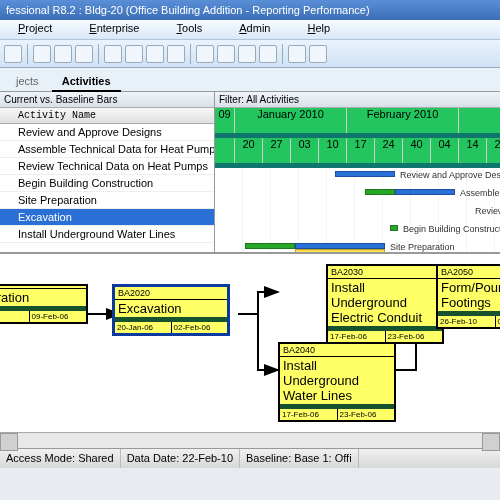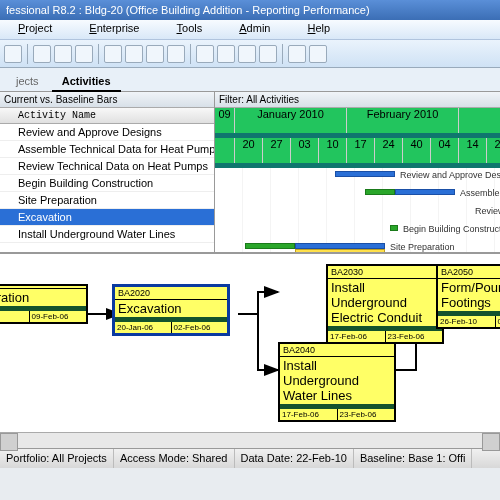--- a/index.html
+++ b/index.html
@@ -197,17 +197,16 @@
       <div class="ndates">
         <span>26-Feb-10</span>
         <span>02-Feb</span>
       </div>
     </div>
   </div>
 
 <div class="scrollbar"></div>
 
 <div class="statusbar">
-  <div>Portfolio: All Projects</div>
   <div>Access Mode: Shared</div>
   <div>Data Date: 22-Feb-10</div>
   <div>Baseline: Base 1:  Offi</div>
 </div>
 
 </body></html>

